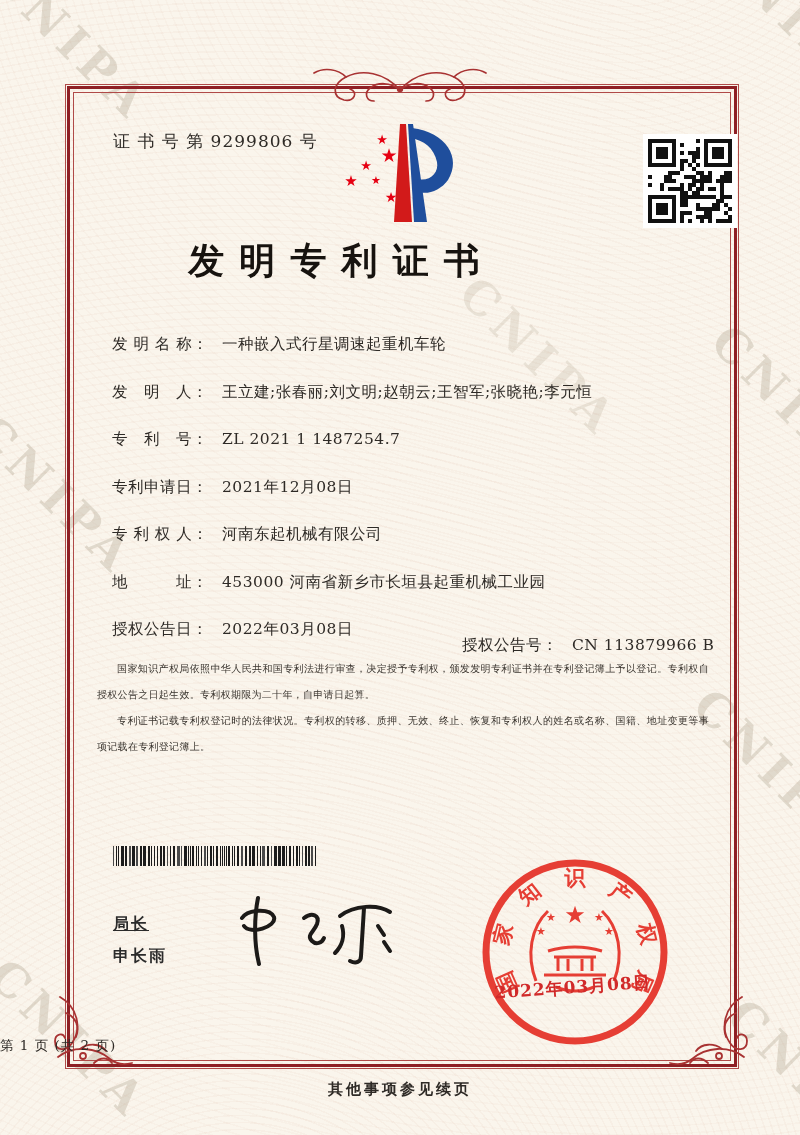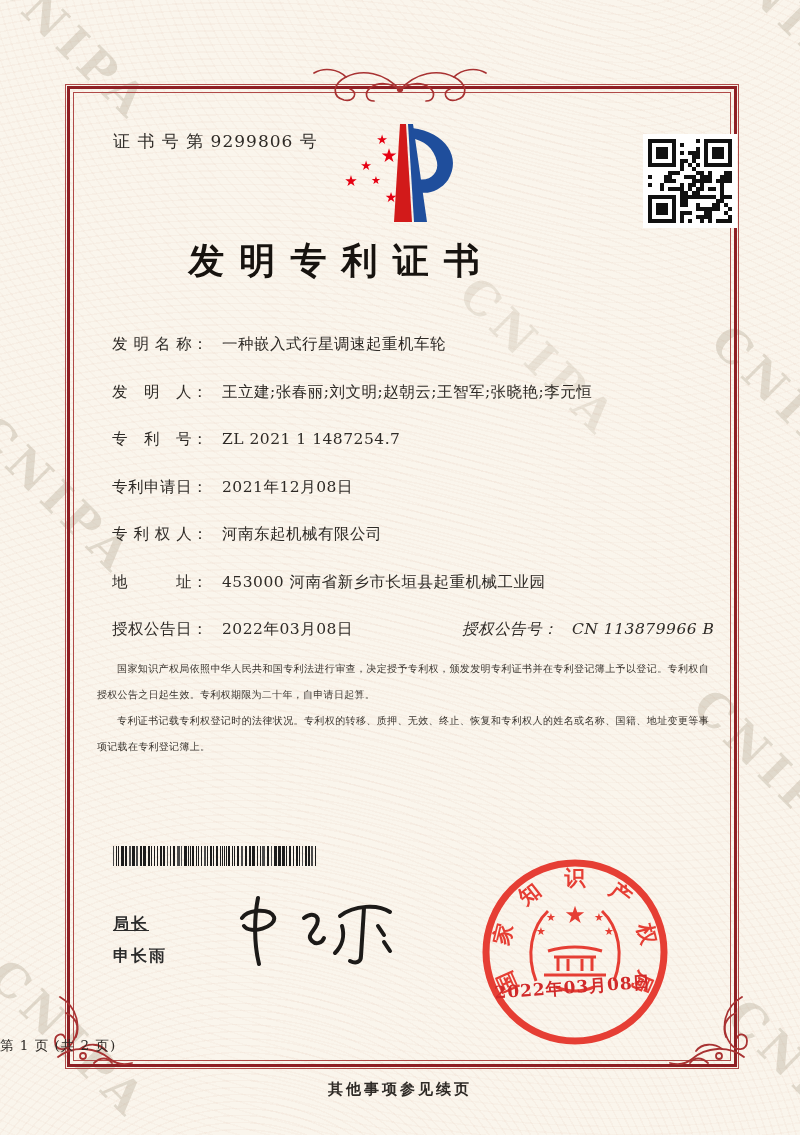--- a/index.html
+++ b/index.html
@@ -33,21 +33,21 @@
   .qr{position:absolute;left:643px;top:134px;width:84px;height:84px;background:#fff;padding:5px;z-index:4;}
   .title{
     position:absolute;left:0;top:237px;width:668px;text-align:center;
     font-size:36px;font-weight:bold;color:#17130f;letter-spacing:0.42em;text-indent:0.42em;z-index:4;
   }
   .fields{position:absolute;left:112px;top:333px;width:620px;z-index:4;font-size:15.5px;color:#2e2a26;}
   .frow{display:flex;margin-bottom:25.5px;line-height:22px;white-space:nowrap;}
   .flabel{display:inline-block;min-width:106px;letter-spacing:0.5px;}
   .fvalue{margin-left:4px;letter-spacing:0.5px;}
   .grant-row{position:relative;}
-  .grant-second{position:absolute;left:350px;top:0;display:flex;font-style:italic;}
+  .grant-second{position:absolute;left:350px;top:16px;display:flex;}
   .paras{position:absolute;left:97px;top:656px;width:612px;z-index:4;
     font-size:10px;line-height:26px;color:#3a352f;text-align:justify;}
   .paras p{margin:0;text-indent:2em;letter-spacing:0.3px;}
   .barcode{position:absolute;left:113px;top:846px;width:208px;height:20px;z-index:4;}
   .director-title{position:absolute;left:113px;top:914px;font-family:"DejaVu Sans","Liberation Sans",sans-serif;
     font-size:16px;font-weight:bold;color:#2b2b2b;letter-spacing:2px;z-index:4;text-decoration:underline;}
   .director-name{position:absolute;left:113px;top:946px;font-family:"DejaVu Sans","Liberation Sans",sans-serif;
     font-size:16px;font-weight:bold;color:#2b2b2b;letter-spacing:2px;z-index:4;}
   .sig{position:absolute;left:228px;top:888px;width:190px;height:92px;z-index:4;}
   .seal{position:absolute;left:478px;top:855px;width:194px;height:194px;z-index:6;opacity:0.95;}

